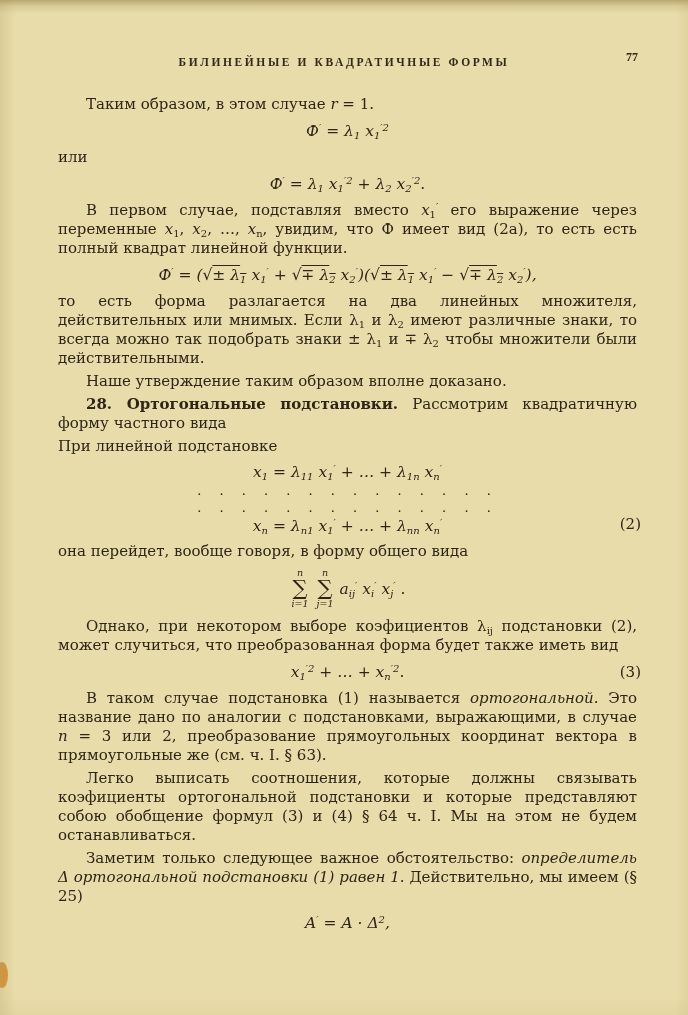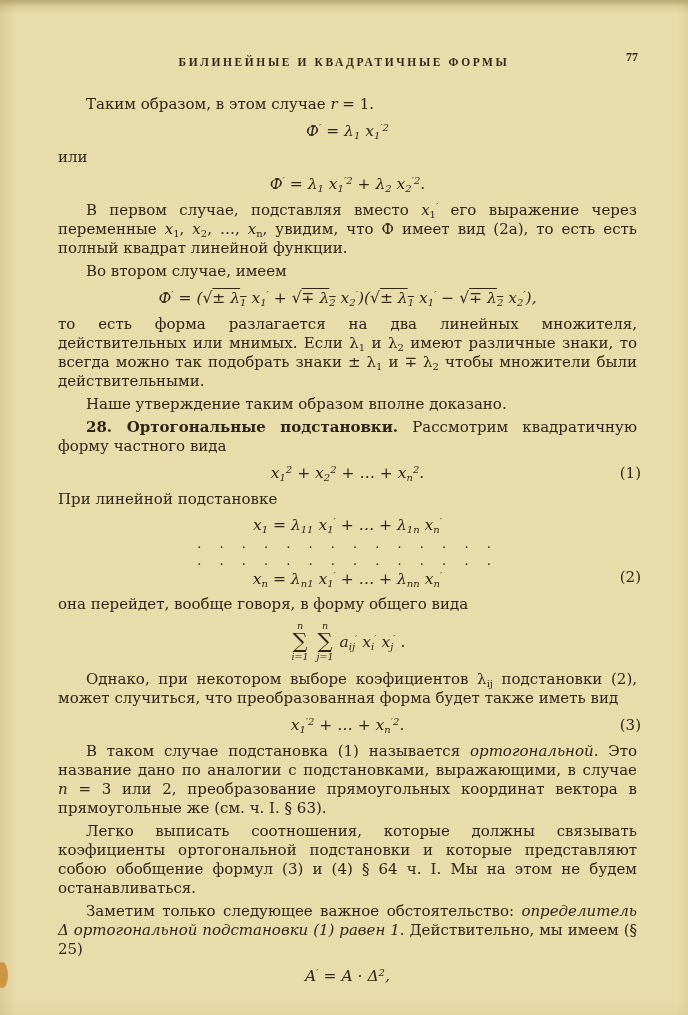--- a/index.html
+++ b/index.html
@@ -72,35 +72,30 @@
 
 
   <div class="formula">Ф<sup>′</sup> = λ<sub>1</sub> x<sub>1</sub><sup>′2</sup></div>
 
   <p>или</p>
 
   <div class="formula">Ф<sup>′</sup> = λ<sub>1</sub> x<sub>1</sub><sup>′2</sup> + λ<sub>2</sub> x<sub>2</sub><sup>′2</sup>.</div>
 
   <p class="ind">В первом случае, подставляя вместо <i class="v">x</i><sub>1</sub><sup>′</sup> его выражение через переменные <i class="v">x</i><sub>1</sub>, <i class="v">x</i><sub>2</sub>, …, <i class="v">x</i><sub>n</sub>, увидим, что Ф имеет вид (2а), то есть есть полный квадрат линейной функции.</p>
 
-  <p class="ind">Во втором случае, имеем</p>
 
   <div class="formula">Ф<sup>′</sup> = (√<span class="ov">± λ<sub>1</sub></span> x<sub>1</sub><sup>′</sup> + √<span class="ov">∓ λ<sub>2</sub></span> x<sub>2</sub><sup>′</sup>)(√<span class="ov">± λ<sub>1</sub></span> x<sub>1</sub><sup>′</sup> − √<span class="ov">∓ λ<sub>2</sub></span> x<sub>2</sub><sup>′</sup>),</div>
 
   <p>то есть форма разлагается на два линейных множителя, действительных или мнимых. Если λ<sub>1</sub> и λ<sub>2</sub> имеют различные знаки, то всегда можно так подобрать знаки ± λ<sub>1</sub> и ∓ λ<sub>2</sub> чтобы множители были действительными.</p>
 
 
   <p class="ind">Наше утверждение таким образом вполне доказано.</p>
 
   <p class="ind"><b class="head">28. Ортогональные подстановки.</b><span> Рассмотрим квадратичную форму частного вида</span></p>
 
-  <div class="formula">
-    <span>x<sub>1</sub><sup>2</sup> + x<sub>2</sub><sup>2</sup> + … + x<sub>n</sub><sup>2</sup>.</span>
-    <span class="label">(1)</span>
-  </div>
 
   <p>При линейной подстановке</p>
 
   <div class="eqsys">
     <div class="sysline">x<sub>1</sub> = λ<sub>11</sub> x<sub>1</sub><sup>′</sup> + … + λ<sub>1n</sub> x<sub>n</sub><sup>′</sup></div>
     <div class="dots">. . . . . . . . . . . . . .</div>
     <div class="dots">. . . . . . . . . . . . . .</div>
     <div class="sysline">x<sub>n</sub> = λ<sub>n1</sub> x<sub>1</sub><sup>′</sup> + … + λ<sub>nn</sub> x<sub>n</sub><sup>′</sup></div>
     <span class="label">(2)</span>
   </div>

